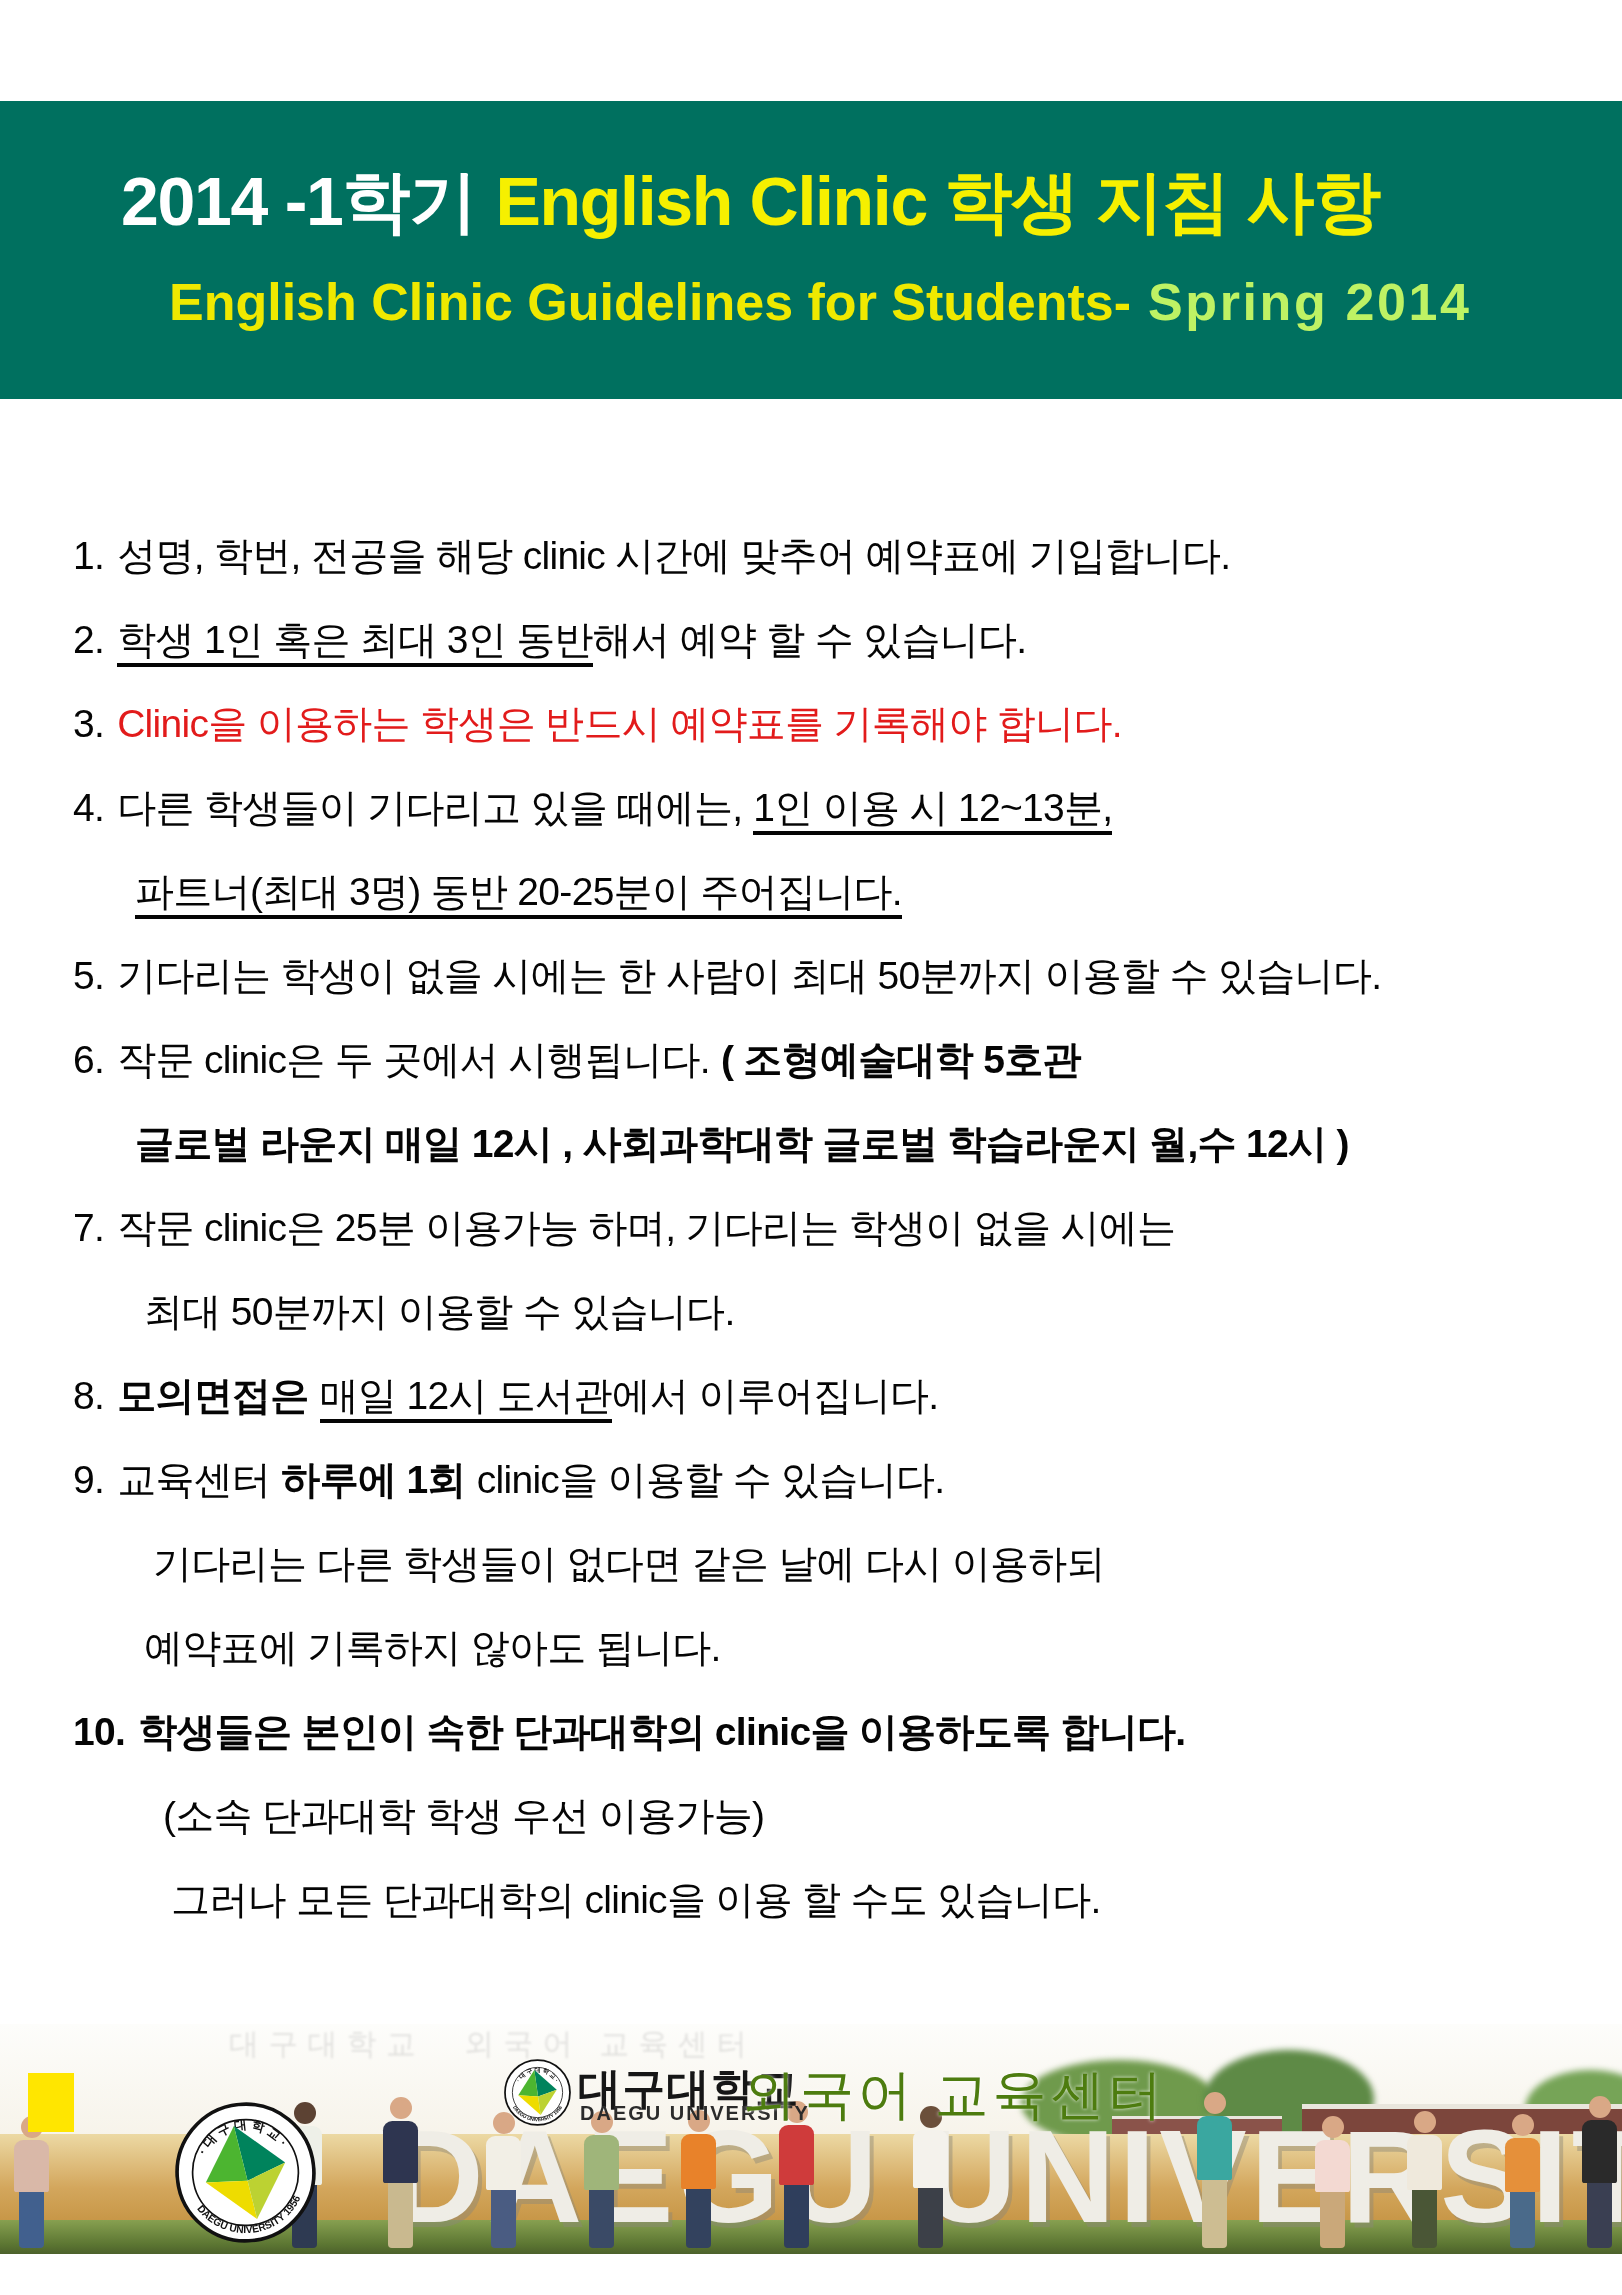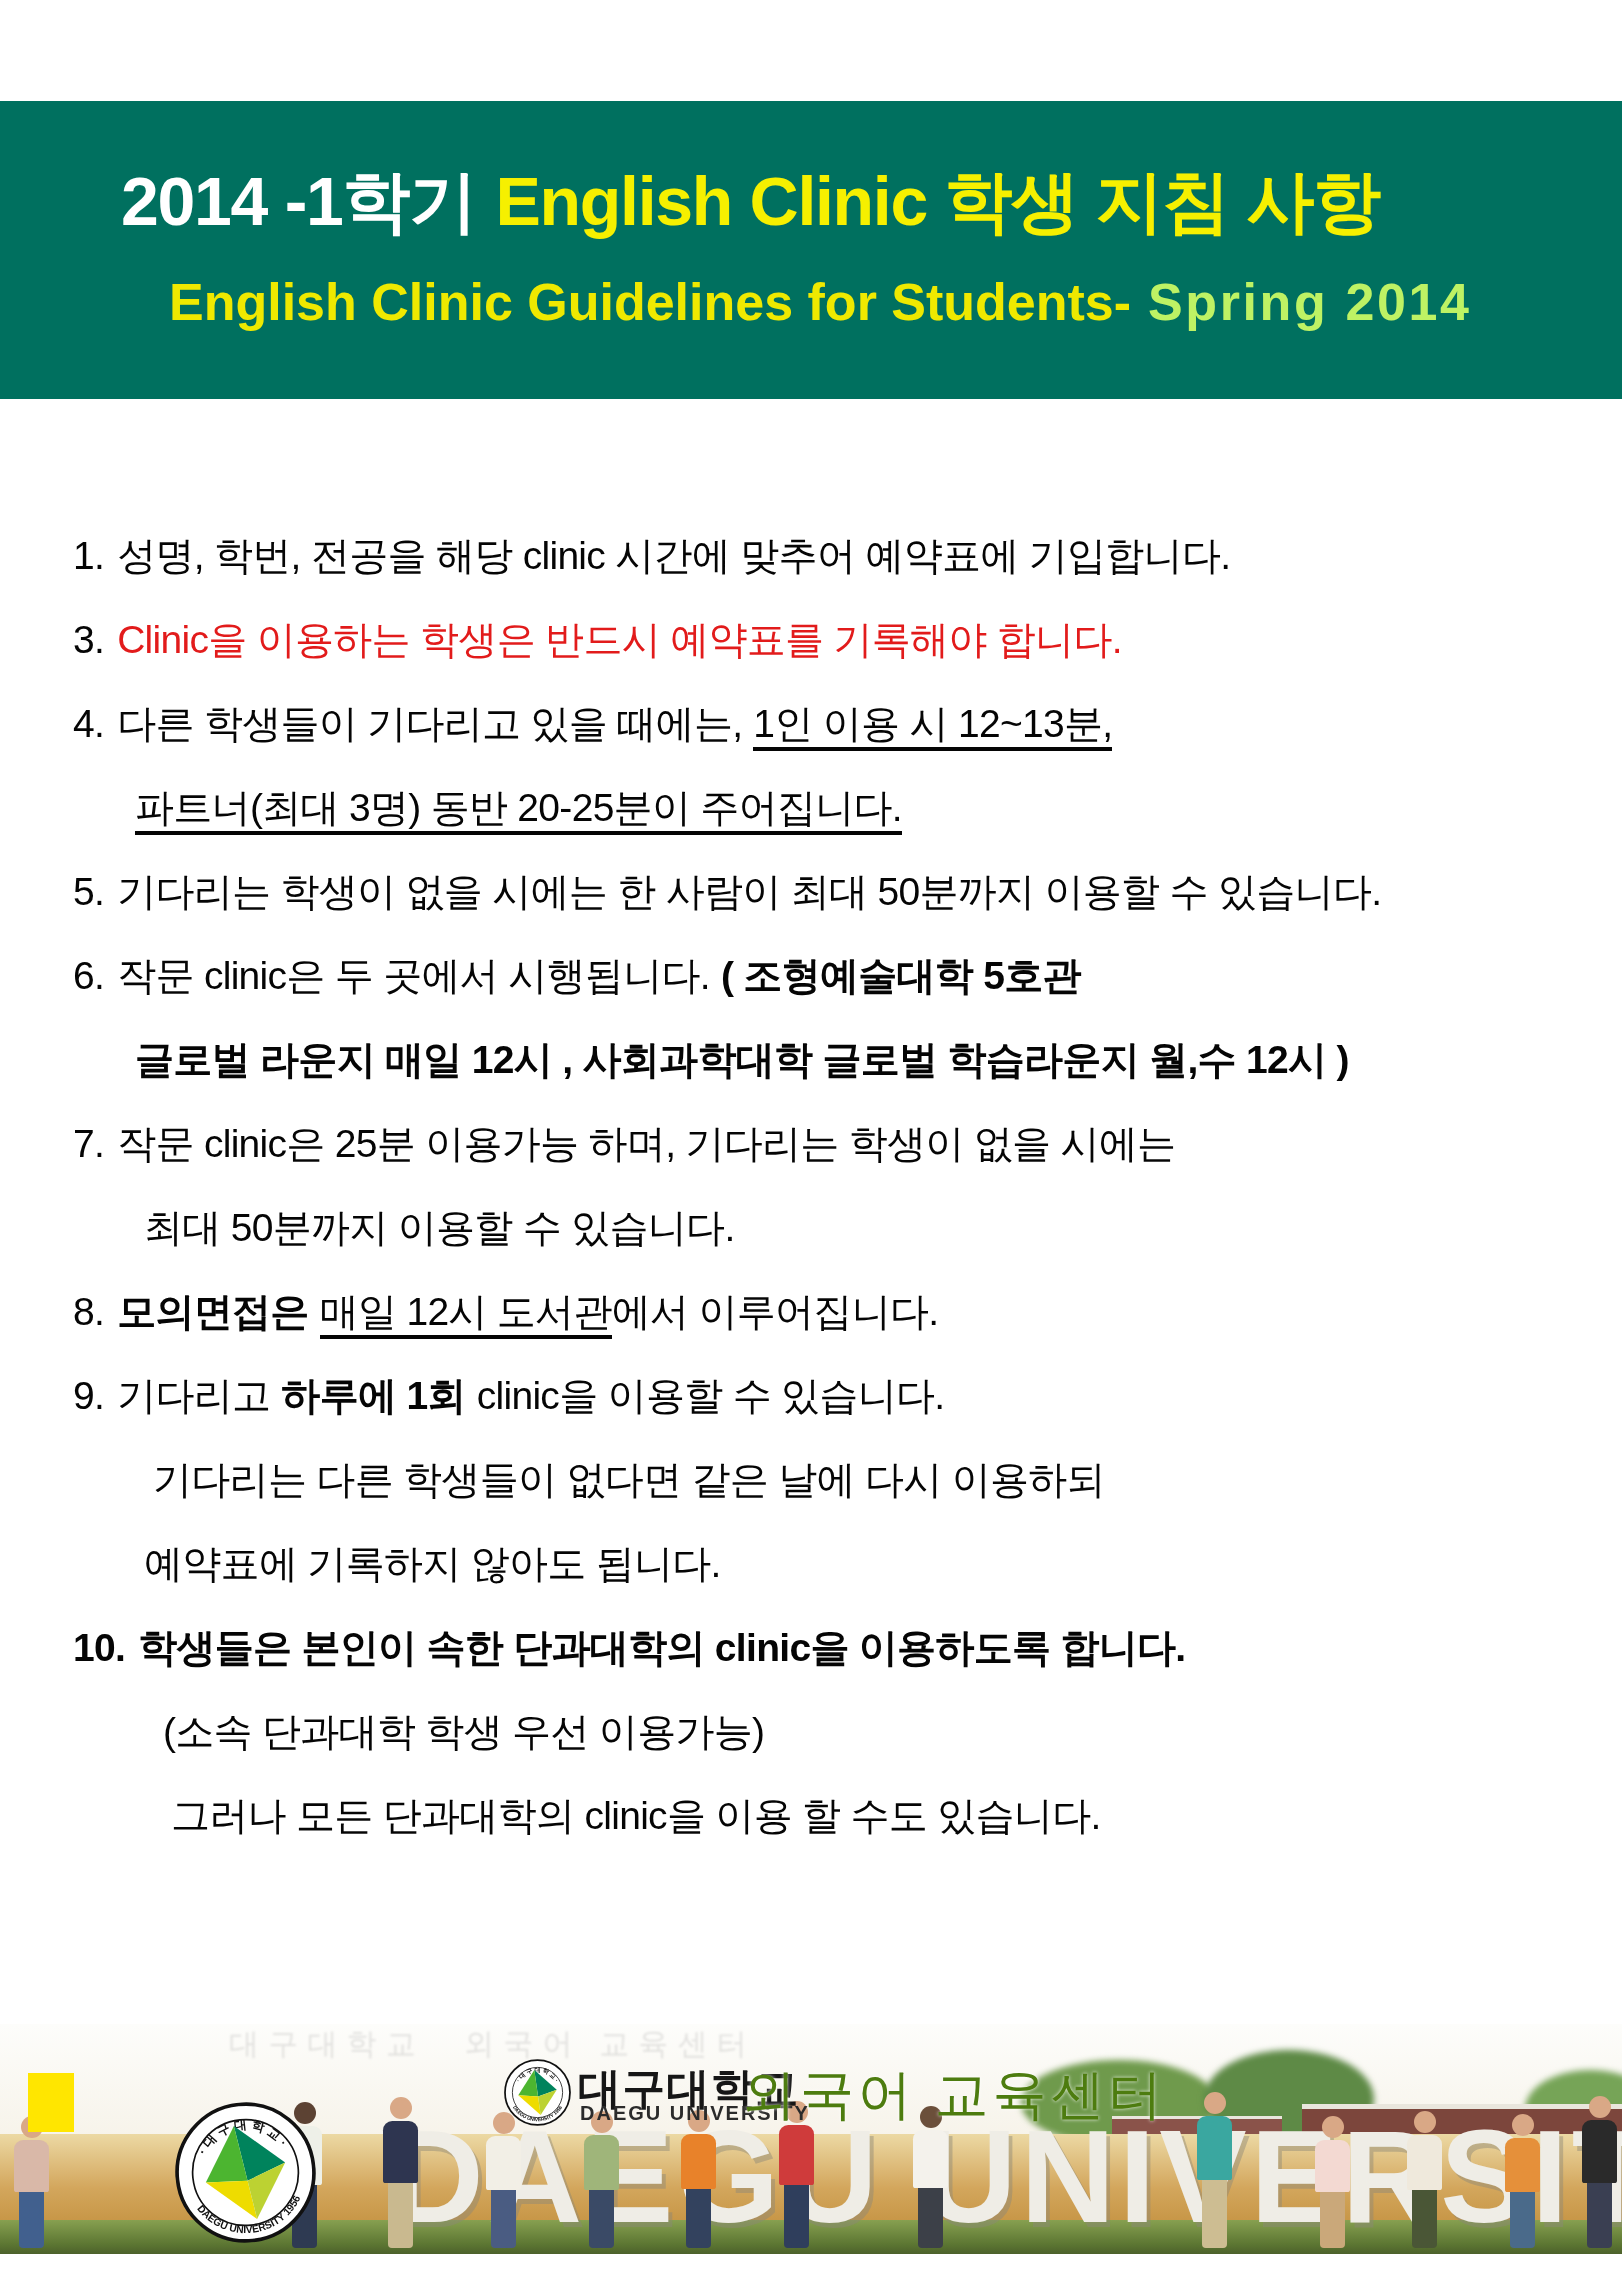--- a/index.html
+++ b/index.html
@@ -86,20 +86,23 @@
       <span>English Clinic Guidelines for Students-</span><span class="accent">Spring 2014</span>
     </div>
   </div>
 
   <div class="list">
 
     <div class="line">
       <span class="num">1.</span><span>성명, 학번, 전공을 해당 clinic 시간에 맞추어 예약표에 기입합니다.</span>
     </div>
 
+    <div class="line">
+      <span class="num">2.</span><span class="u">학생 1인 혹은 최대 3인 동반</span><span>해서 예약 할 수 있습니다.</span>
+    </div>
 
     <div class="line">
       <span class="num">3.</span><span class="red">Clinic을 이용하는 학생은 반드시 예약표를 기록해야 합니다.</span>
     </div>
 
     <div class="line">
       <span class="num">4.</span><span class="gap">다른 학생들이 기다리고 있을 때에는,</span><span class="u">1인 이용 시 12~13분,</span>
     </div>
 
     <div class="line in1">
@@ -124,21 +127,21 @@
 
     <div class="line in2">
       <span>최대 50분까지 이용할 수 있습니다.</span>
     </div>
 
     <div class="line">
       <span class="num">8.</span><span class="b gap">모의면접은</span><span class="u">매일 12시 도서관</span><span>에서 이루어집니다.</span>
     </div>
 
     <div class="line">
-      <span class="num">9.</span><span class="gap">기다리고</span><span class="b gap">하루에 1회</span><span>clinic을 이용할 수 있습니다.</span>
+      <span class="num">9.</span><span class="gap">교육센터</span><span class="b gap">하루에 1회</span><span>clinic을 이용할 수 있습니다.</span>
     </div>
 
     <div class="line in3">
       <span>기다리는 다른 학생들이 없다면 같은 날에 다시 이용하되</span>
     </div>
 
     <div class="line in2">
       <span>예약표에 기록하지 않아도 됩니다.</span>
     </div>
 

